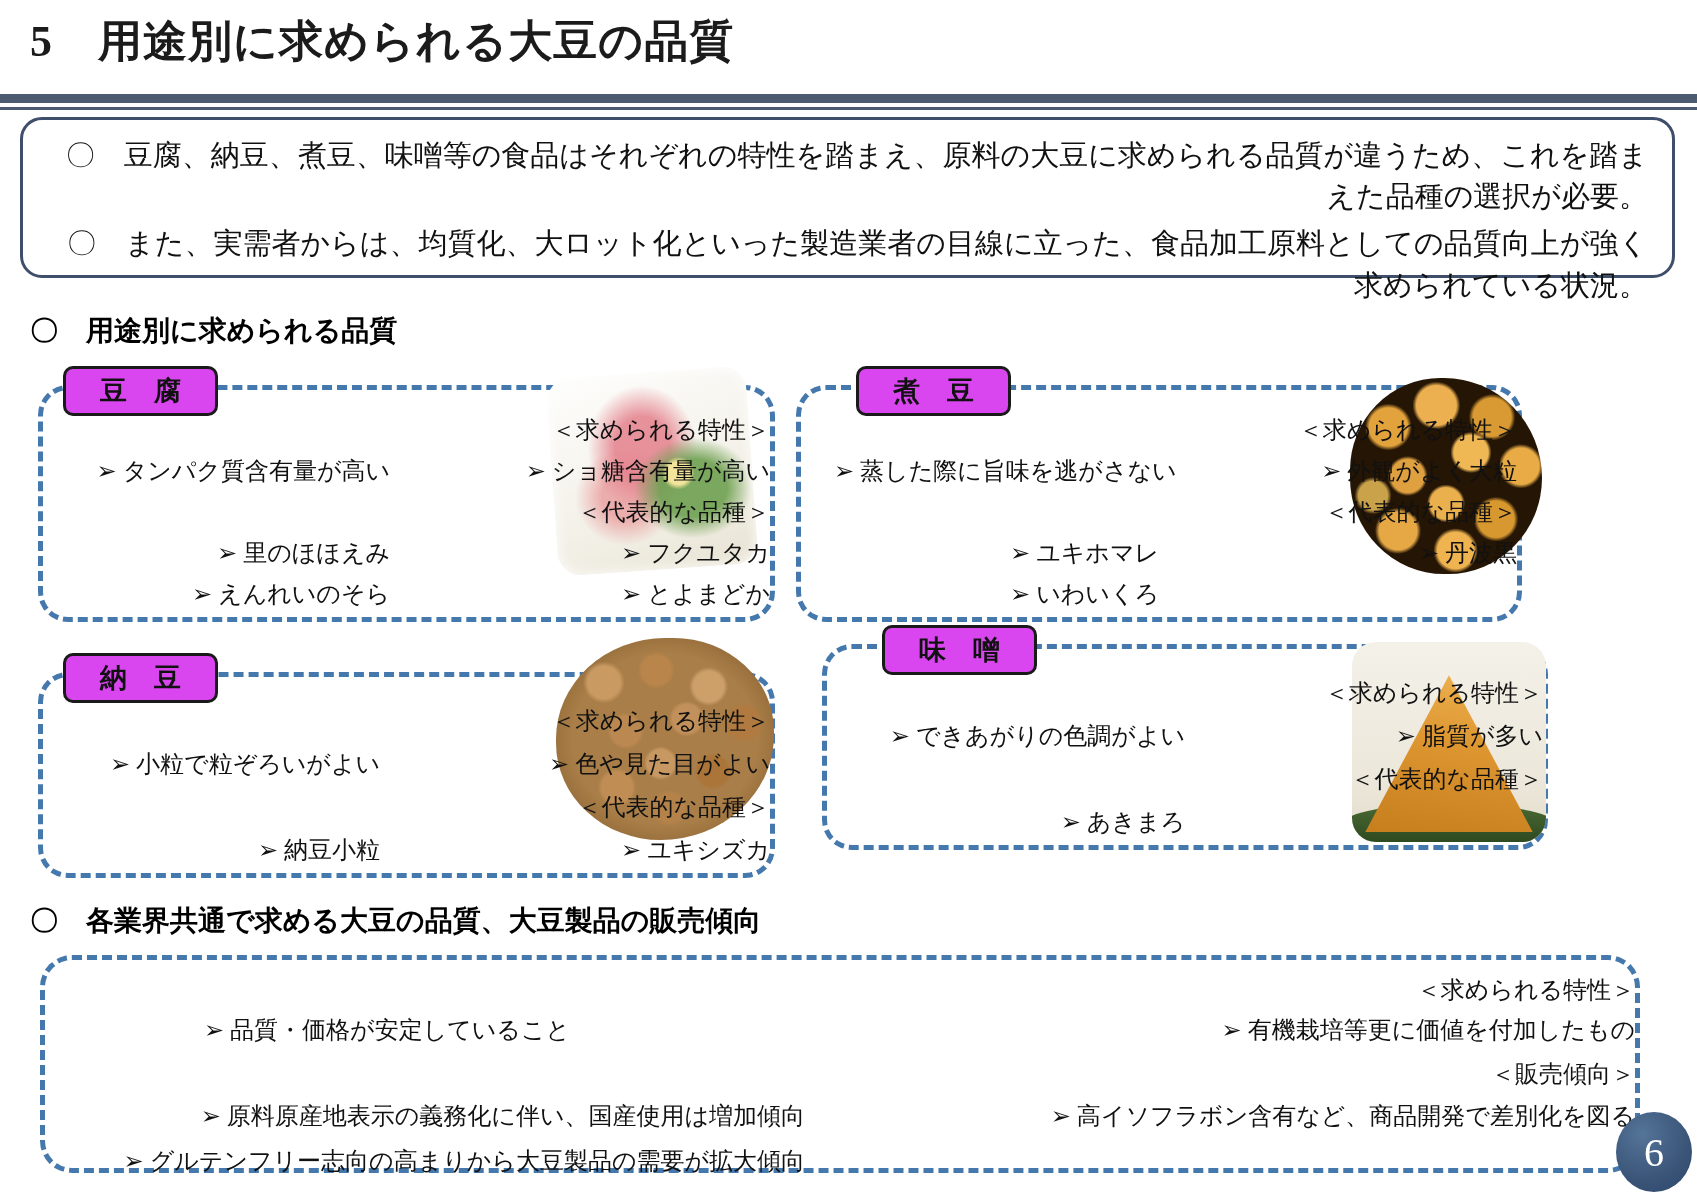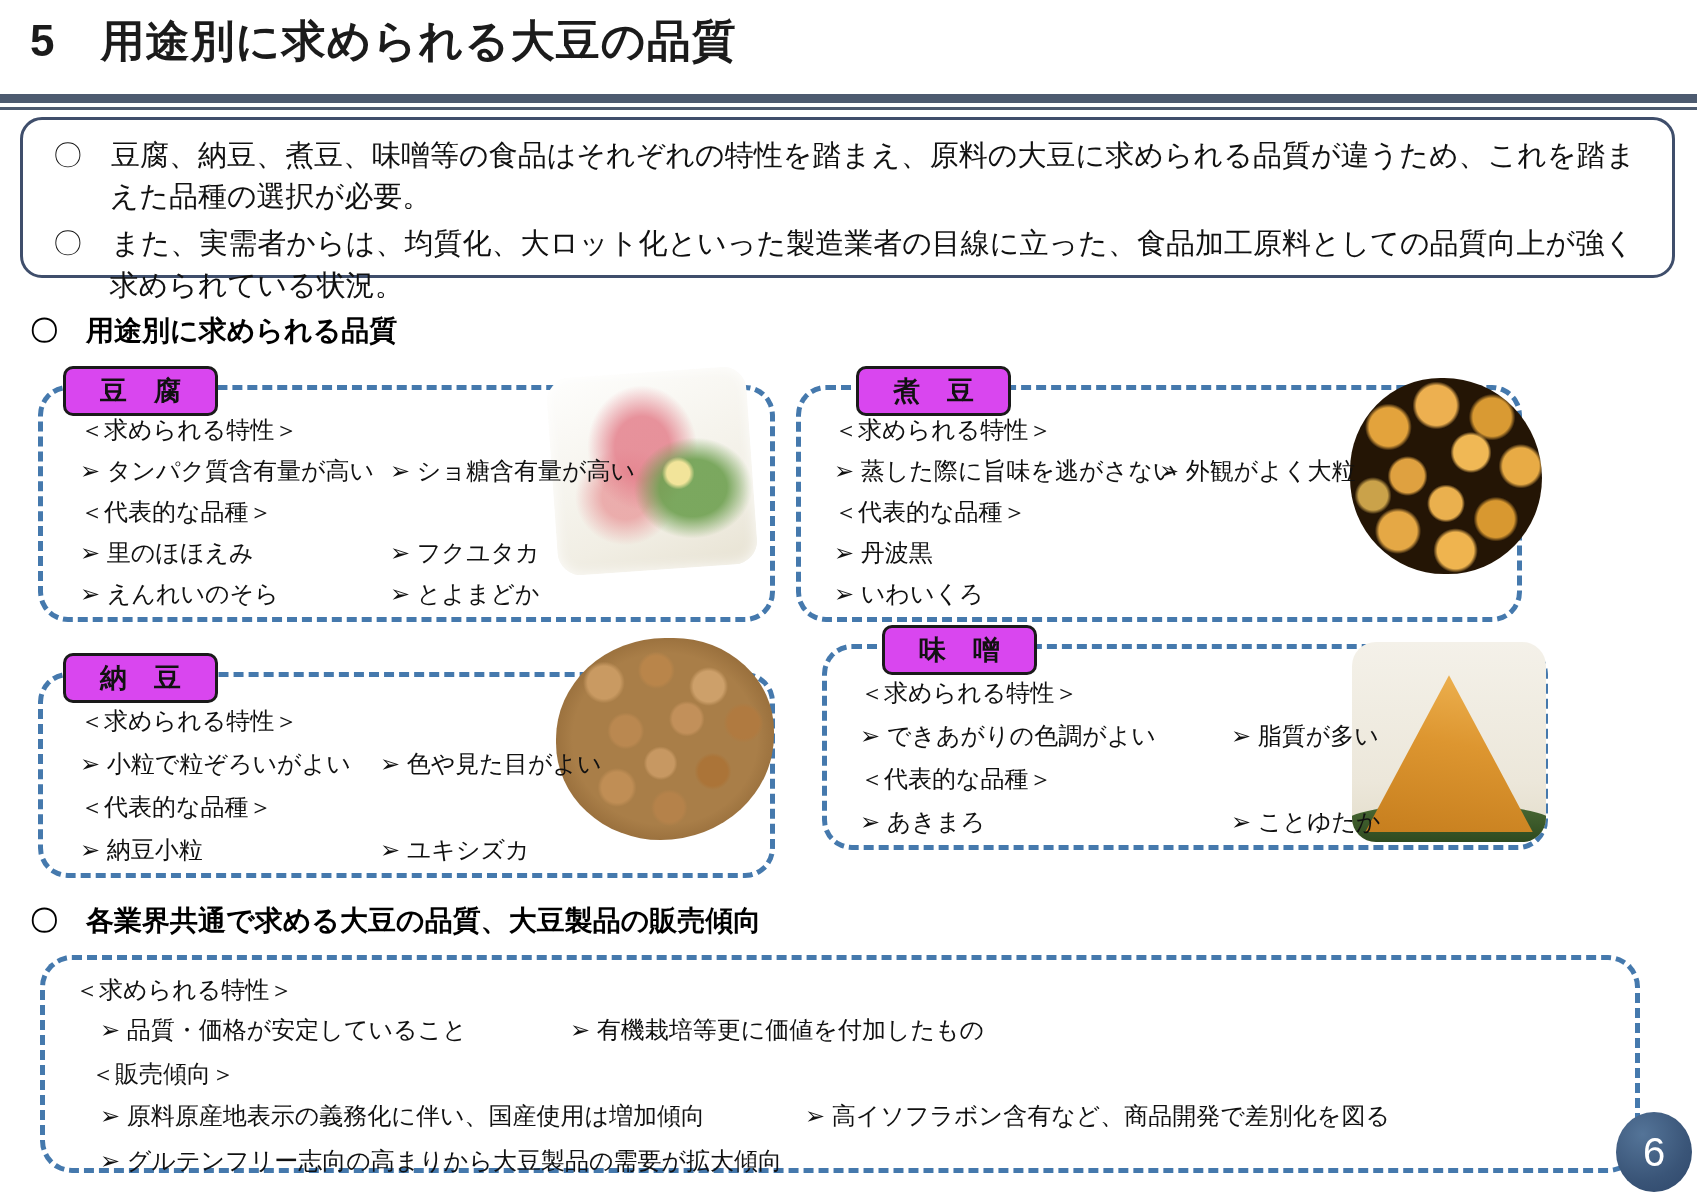--- a/index.html
+++ b/index.html
@@ -1,18 +1,18 @@
 <!DOCTYPE html>
 <html><head>
 <meta charset="utf-8">
 <style>
   html,body{margin:0;padding:0;background:#ffffff;}
   #slide{
     position:relative;width:1697px;height:1200px;background:#ffffff;overflow:hidden;
-    font-family:Liberation Sans, sans-serif;color:#111;
+    font-family:Liberation Serif, serif;color:#111;text-align:right;
   }
   
   .title{
     position:absolute;left:30px;top:12px;font-size:44px;font-weight:bold;
     color:#1b1b1b;letter-spacing:1px;white-space:nowrap;
   }
   .rule-thick{position:absolute;left:0;top:94px;width:1697px;height:9px;background:#4d5b70;}
   .rule-thin{position:absolute;left:0;top:107px;width:1697px;height:3px;background:#4d5b70;}
   
   .intro-box{
@@ -173,20 +173,21 @@
   <div class="cat-box" id="box-nimame">
     <div class="cat-label">煮　豆</div>
     <div class="content">
       <div class="line">＜求められる特性＞</div>
       <div class="pair">
         <span>➢ 蒸した際に旨味を逃がさない</span>
         <span>➢ 外観がよく大粒</span>
       </div>
       <div class="line">＜代表的な品種＞</div>
       <div class="pair">
+        <span>➢ ユキホマレ</span>
         <span>➢ 丹波黒</span>
       </div>
       <div class="pair">
         <span>➢ いわいくろ</span>
         <span></span>
       </div>
     </div>
   </div>
   <div class="photo" id="nimame-photo"></div>
 
@@ -211,21 +212,20 @@
     <div class="cat-label">味　噌</div>
     <div class="content">
       <div class="line">＜求められる特性＞</div>
       <div class="pair">
         <span>➢ できあがりの色調がよい</span>
         <span>➢ 脂質が多い</span>
       </div>
       <div class="line">＜代表的な品種＞</div>
       <div class="pair">
         <span>➢ あきまろ</span>
-        <span>➢ ことゆたか</span>
       </div>
     </div>
   </div>
   <div class="photo" id="miso-photo">
     <div class="miso-base"></div>
     <div class="miso-mound"></div>
   </div>
 
   <div class="sec-heading" id="heading-common">〇　各業界共通で求める大豆の品質、大豆製品の販売傾向</div>
 

